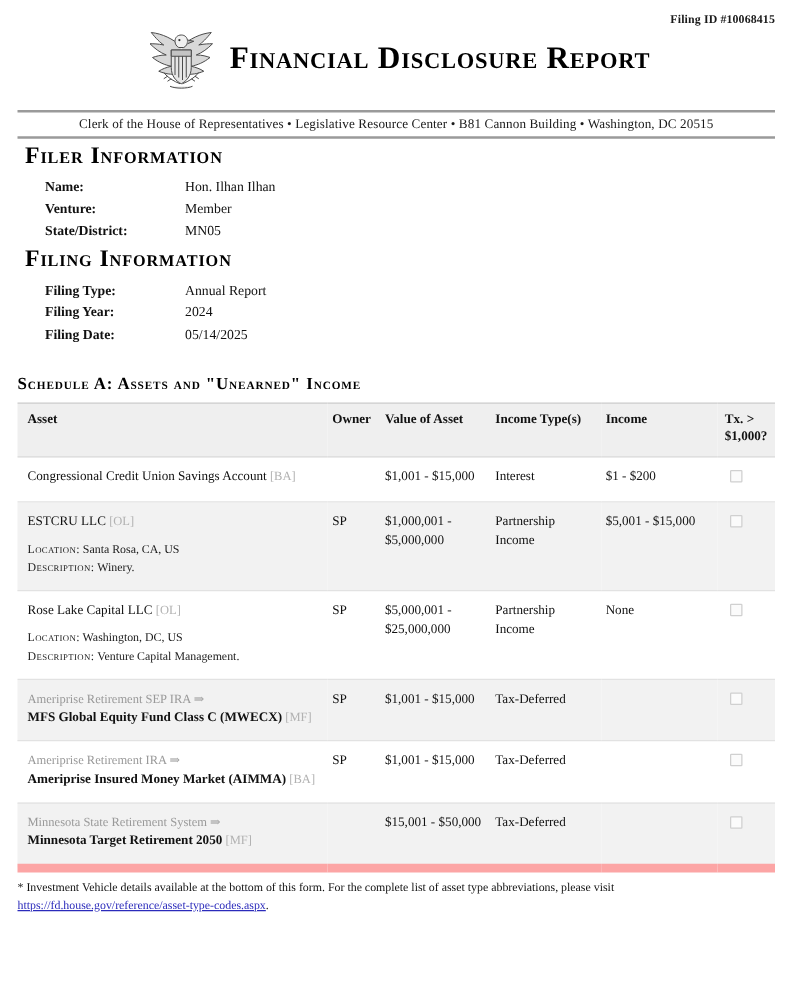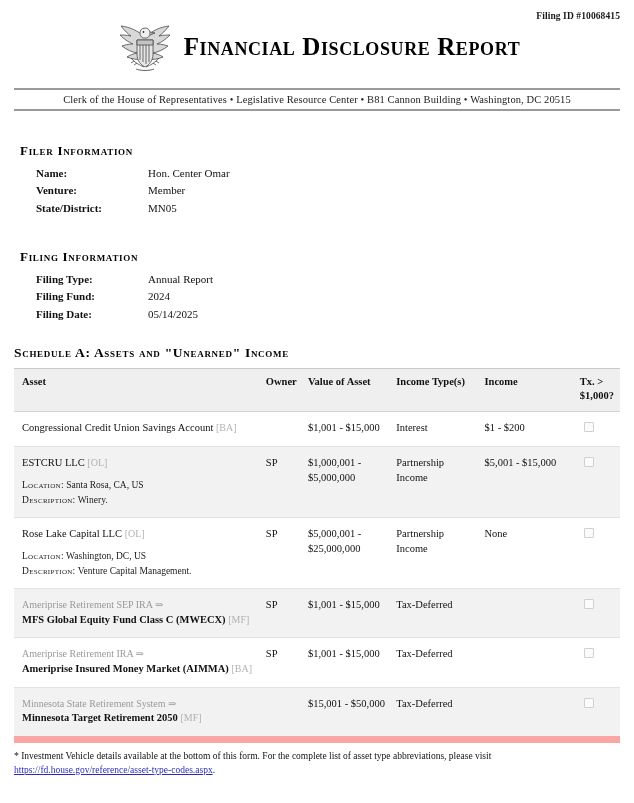--- a/index.html
+++ b/index.html
@@ -73,26 +73,26 @@
     text-align: center;
     font-size: 10.5px;
     color: #1a1a1a;
     padding: 4px 0 4px;
     letter-spacing: 0.1px;
     white-space: nowrap;
   }
 
   
   .section-heading {
-    font-size: 13px;
+    font-size: 19px;
     font-weight: bold;
     font-variant: small-caps;
     letter-spacing: 0.7px;
     color: #000000;
-    margin: 32px 0 5px 6px;
+    margin: 3px 0 5px 6px;
   }
   .section-heading.schedule {
     margin: 22px 0 7px 0;
     font-size: 13.5px;
   }
 
   
   .info-table {
     border-collapse: collapse;
     margin-left: 22px;
@@ -249,42 +249,42 @@
 
   <div class="rule"></div>
   <div class="address-bar">Clerk of the House of Representatives • Legislative Resource Center • B81 Cannon Building • Washington, DC 20515</div>
   <div class="rule"></div>
 
   <div class="section-heading">Filer Information</div>
   <table class="info-table">
     <tbody>
       <tr>
         <td class="info-label">Name:</td>
-        <td class="info-value">Hon. Center Omar</td>
+        <td class="info-value">Hon. Ilhan Ilhan</td>
       </tr>
       <tr>
         <td class="info-label">Venture:</td>
         <td class="info-value">Member</td>
       </tr>
       <tr>
         <td class="info-label">State/District:</td>
         <td class="info-value">MN05</td>
       </tr>
     </tbody>
   </table>
 
   <div class="section-heading">Filing Information</div>
   <table class="info-table">
     <tbody>
       <tr>
         <td class="info-label">Filing Type:</td>
         <td class="info-value">Annual Report</td>
       </tr>
       <tr>
-        <td class="info-label">Filing Fund:</td>
+        <td class="info-label">Filing Year:</td>
         <td class="info-value">2024</td>
       </tr>
       <tr>
         <td class="info-label">Filing Date:</td>
         <td class="info-value">05/14/2025</td>
       </tr>
     </tbody>
   </table>
 
   <div class="section-heading schedule">Schedule A: Assets and "Unearned" Income</div>

